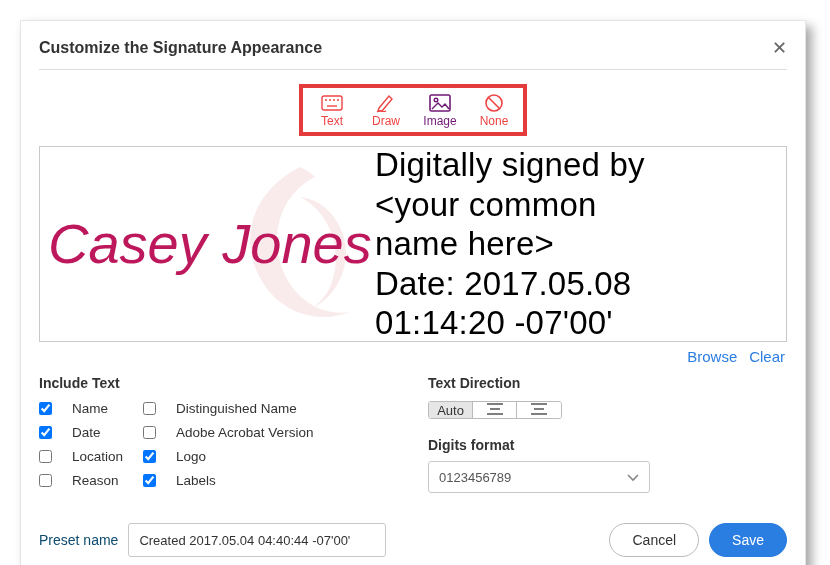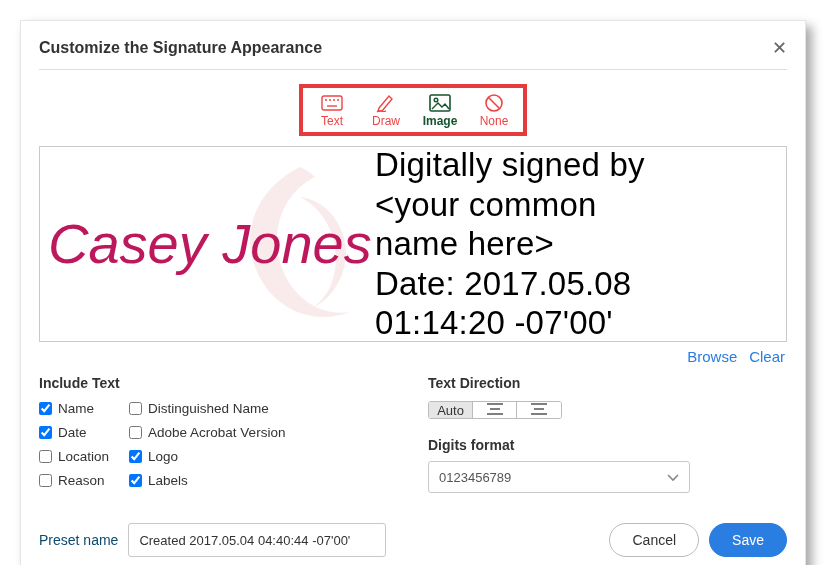--- a/index.html
+++ b/index.html
@@ -51,21 +51,21 @@
   }
   .mode-btn {
     display: flex;
     flex-direction: column;
     align-items: center;
     min-width: 42px;
     font-size: 12px;
     color: #ef4444;
     cursor: pointer;
   }
-  .mode-btn.selected { color: #14532d; font-weight: bold; }
+  .mode-btn.selected { color: #701a75; }
   .mode-icon { height: 22px; display: flex; align-items: center; justify-content: center; }
   .mode-icon svg { stroke: currentColor; fill: none; }
   .preview {
     border: 1px solid #c9c9c9;
     height: 196px;
     background: #fff;
     position: relative;
     overflow: hidden;
   }
   .preview-bg {
@@ -126,21 +126,21 @@
     gap: 20px;
   }
   .check-col {
     display: flex;
     flex-direction: column;
     gap: 9px;
   }
   .check-item {
     display: flex;
     align-items: center;
-    gap: 6px;
+    gap: 20px;
     font-size: 13.5px;
     color: #333;
   }
   .check-item input[type="checkbox"] {
     width: 13px;
     height: 13px;
     margin: 0;
   }
   .textdir-group {
     display: inline-flex;
@@ -163,21 +163,21 @@
   }
   .textdir-btn:last-child { border-right: none; }
   .textdir-btn.active { background: #e6e6e6; }
   .digits-label {
     font-weight: 600;
     font-size: 14px;
     margin-top: 18px;
     margin-bottom: 8px;
   }
   .select {
-    width: 262px;
+    width: 222px;
     height: 32px;
     border: 1px solid #c9c9c9;
     border-radius: 3px;
     display: flex;
     align-items: center;
     justify-content: space-between;
     padding: 0 10px;
     font-size: 13px;
     color: #555;
     cursor: pointer;

